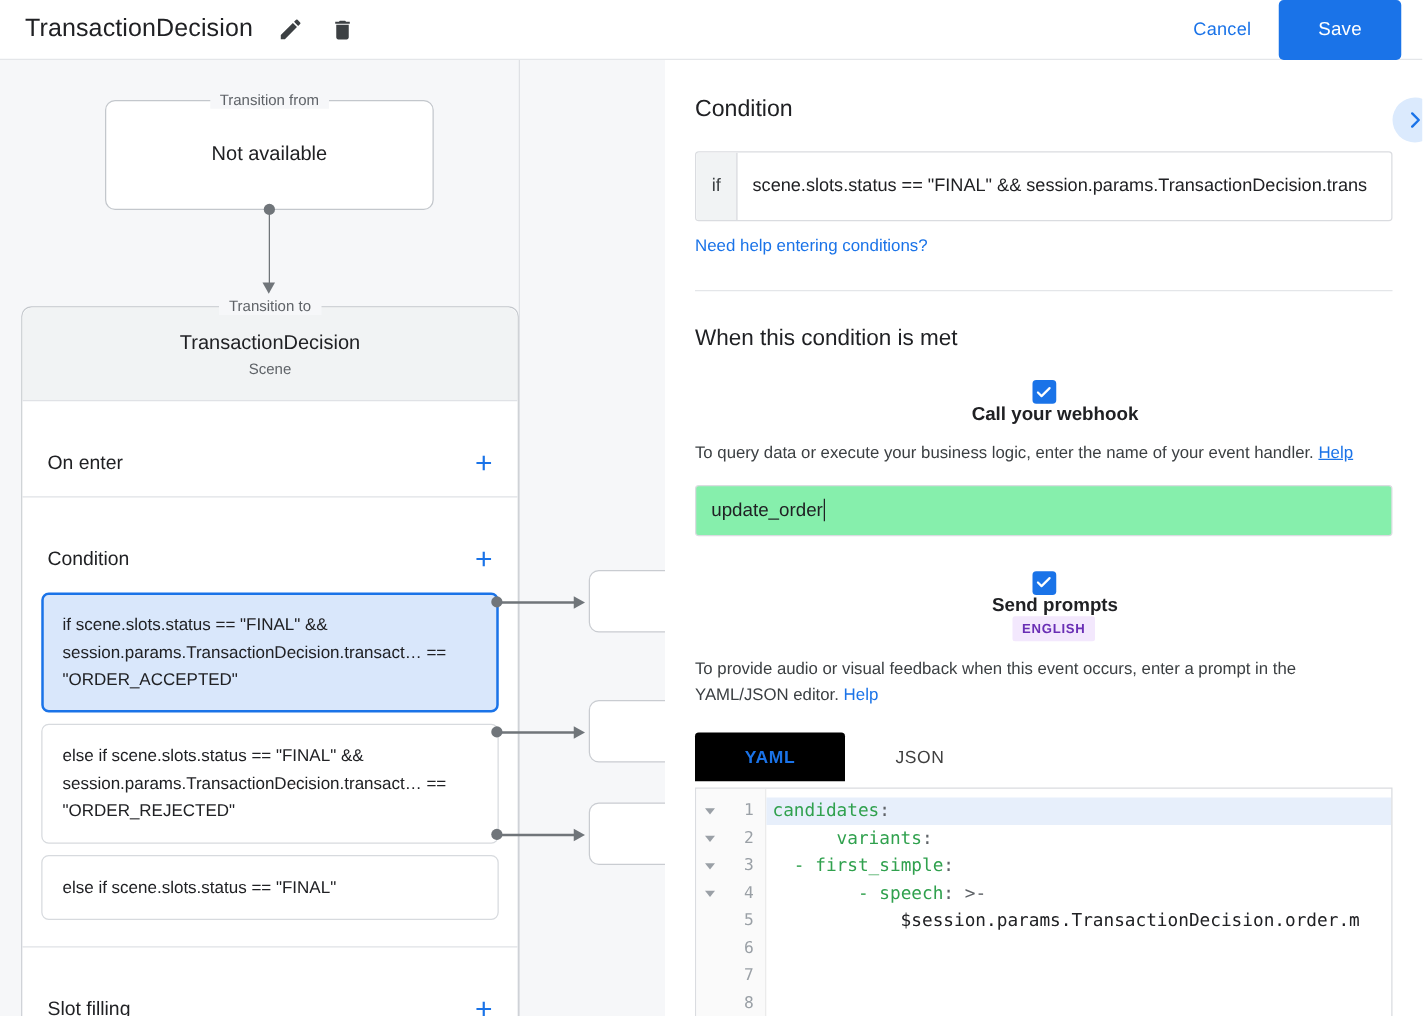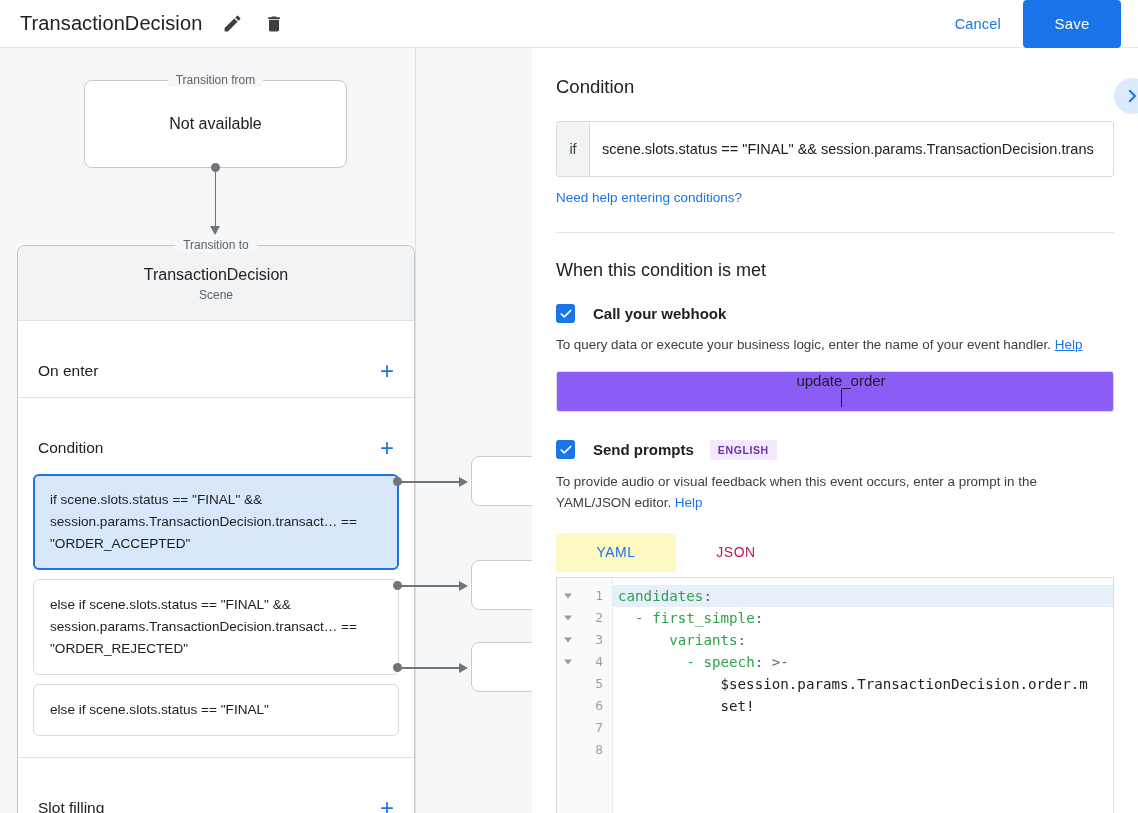--- a/index.html
+++ b/index.html
@@ -174,21 +174,21 @@
   }
   .link {
     color: #1a73e8; font-size: 13.5px; cursor: pointer; text-decoration: none;
   }
   .help-row { margin-top: 11px; }
   .rp-divider {
     margin-top: 26px; border-top: 1px solid #e4e6e9; width: 100%;
   }
   .rp-sub-heading { font-size: 18px; color: #202124; padding-top: 27px; }
 
-  .check-row { display: flex; align-items: center; margin-top: 23px; }
+  .check-row { display: flex; align-items: center; margin-top: 23px; flex-direction: column; }
   .checkbox {
     width: 19px; height: 19px; border-radius: 3px; background: #1a73e8;
     display: flex; align-items: center; justify-content: center;
     cursor: pointer; flex: 0 0 19px;
   }
   .check-label {
     margin-left: 18px; font-size: 15px; font-weight: bold; color: #202124;
   }
   .badge {
     margin-left: 16px; background: #f3e8fd; color: #6a2fb5;
@@ -196,34 +196,34 @@
     padding: 4px 8px; border-radius: 2px;
   }
   .desc {
     margin-top: 12px; font-size: 13.4px; color: #3c4043; line-height: 1.55;
     max-width: 560px;
   }
   .text-input {
     margin-top: 15px; width: 100%; height: 41px;
     border: 1px solid #dadce0; border-radius: 3px;
     display: flex; align-items: center; padding-left: 12px;
-    font-size: 15px; color: #202124; background: #8b5cf6; position: relative; flex-direction: column;
+    font-size: 15px; color: #202124; background: #86efac; position: relative;
   }
   .caret {
     display: inline-block; width: 1px; height: 18px; background: #202124;
     margin-left: 1px; vertical-align: -3px;
   }
 
   .tabs { display: flex; margin-top: 19px; }
   .tab {
     min-width: 120px; height: 39px; display: flex; align-items: center;
     justify-content: center; font-size: 14px; letter-spacing: .5px;
-    color: #be185d; cursor: pointer; border-radius: 3px 3px 0 0;
-  }
-  .tab.active { background: #fef9c3; color: #1a73e8; font-weight: 400; }
+    color: #404040; cursor: pointer; border-radius: 3px 3px 0 0;
+  }
+  .tab.active { background: #000000; color: #1a73e8; font-weight: 700; }
 
   
   .editor {
     margin-top: 5px; border: 1px solid #dadce0; border-top: 1px solid #dadce0;
     height: 258px; display: flex; background: #fff; overflow: hidden;
   }
   .gutter {
     width: 56px; flex: 0 0 56px; background: #fafafa;
     border-right: 1px solid #ebebeb; padding-top: 7px;
     font-family: "DejaVu Sans Mono", monospace; font-size: 13px; color: #9aa0a6;
@@ -431,23 +431,22 @@
             </div>
             <div class="gutter-row">
               <span>7</span>
             </div>
             <div class="gutter-row">
               <span>8</span>
             </div>
           </div>
         <div class="code" id="code">
             <div class="code-row active"><span class="yaml-key">candidates</span><span class="yaml-punc">:</span></div>
+            <div class="code-row">      <span class="yaml-key">variants</span><span class="yaml-punc">:</span></div>
             <div class="code-row">  <span class="yaml-dash">- </span><span class="yaml-key">first_simple</span><span class="yaml-punc">:</span></div>
-            <div class="code-row">      <span class="yaml-key">variants</span><span class="yaml-punc">:</span></div>
             <div class="code-row">        <span class="yaml-dash">- </span><span class="yaml-key">speech</span><span class="yaml-punc">: &gt;-</span></div>
             <div class="code-row">            $session.params.TransactionDecision.order.m</div>
-            <div class="code-row">            set!</div>
             <div class="code-row"></div>
           </div>
       </div>
     </div>
   </div>
 </div>
 
 </body></html>

